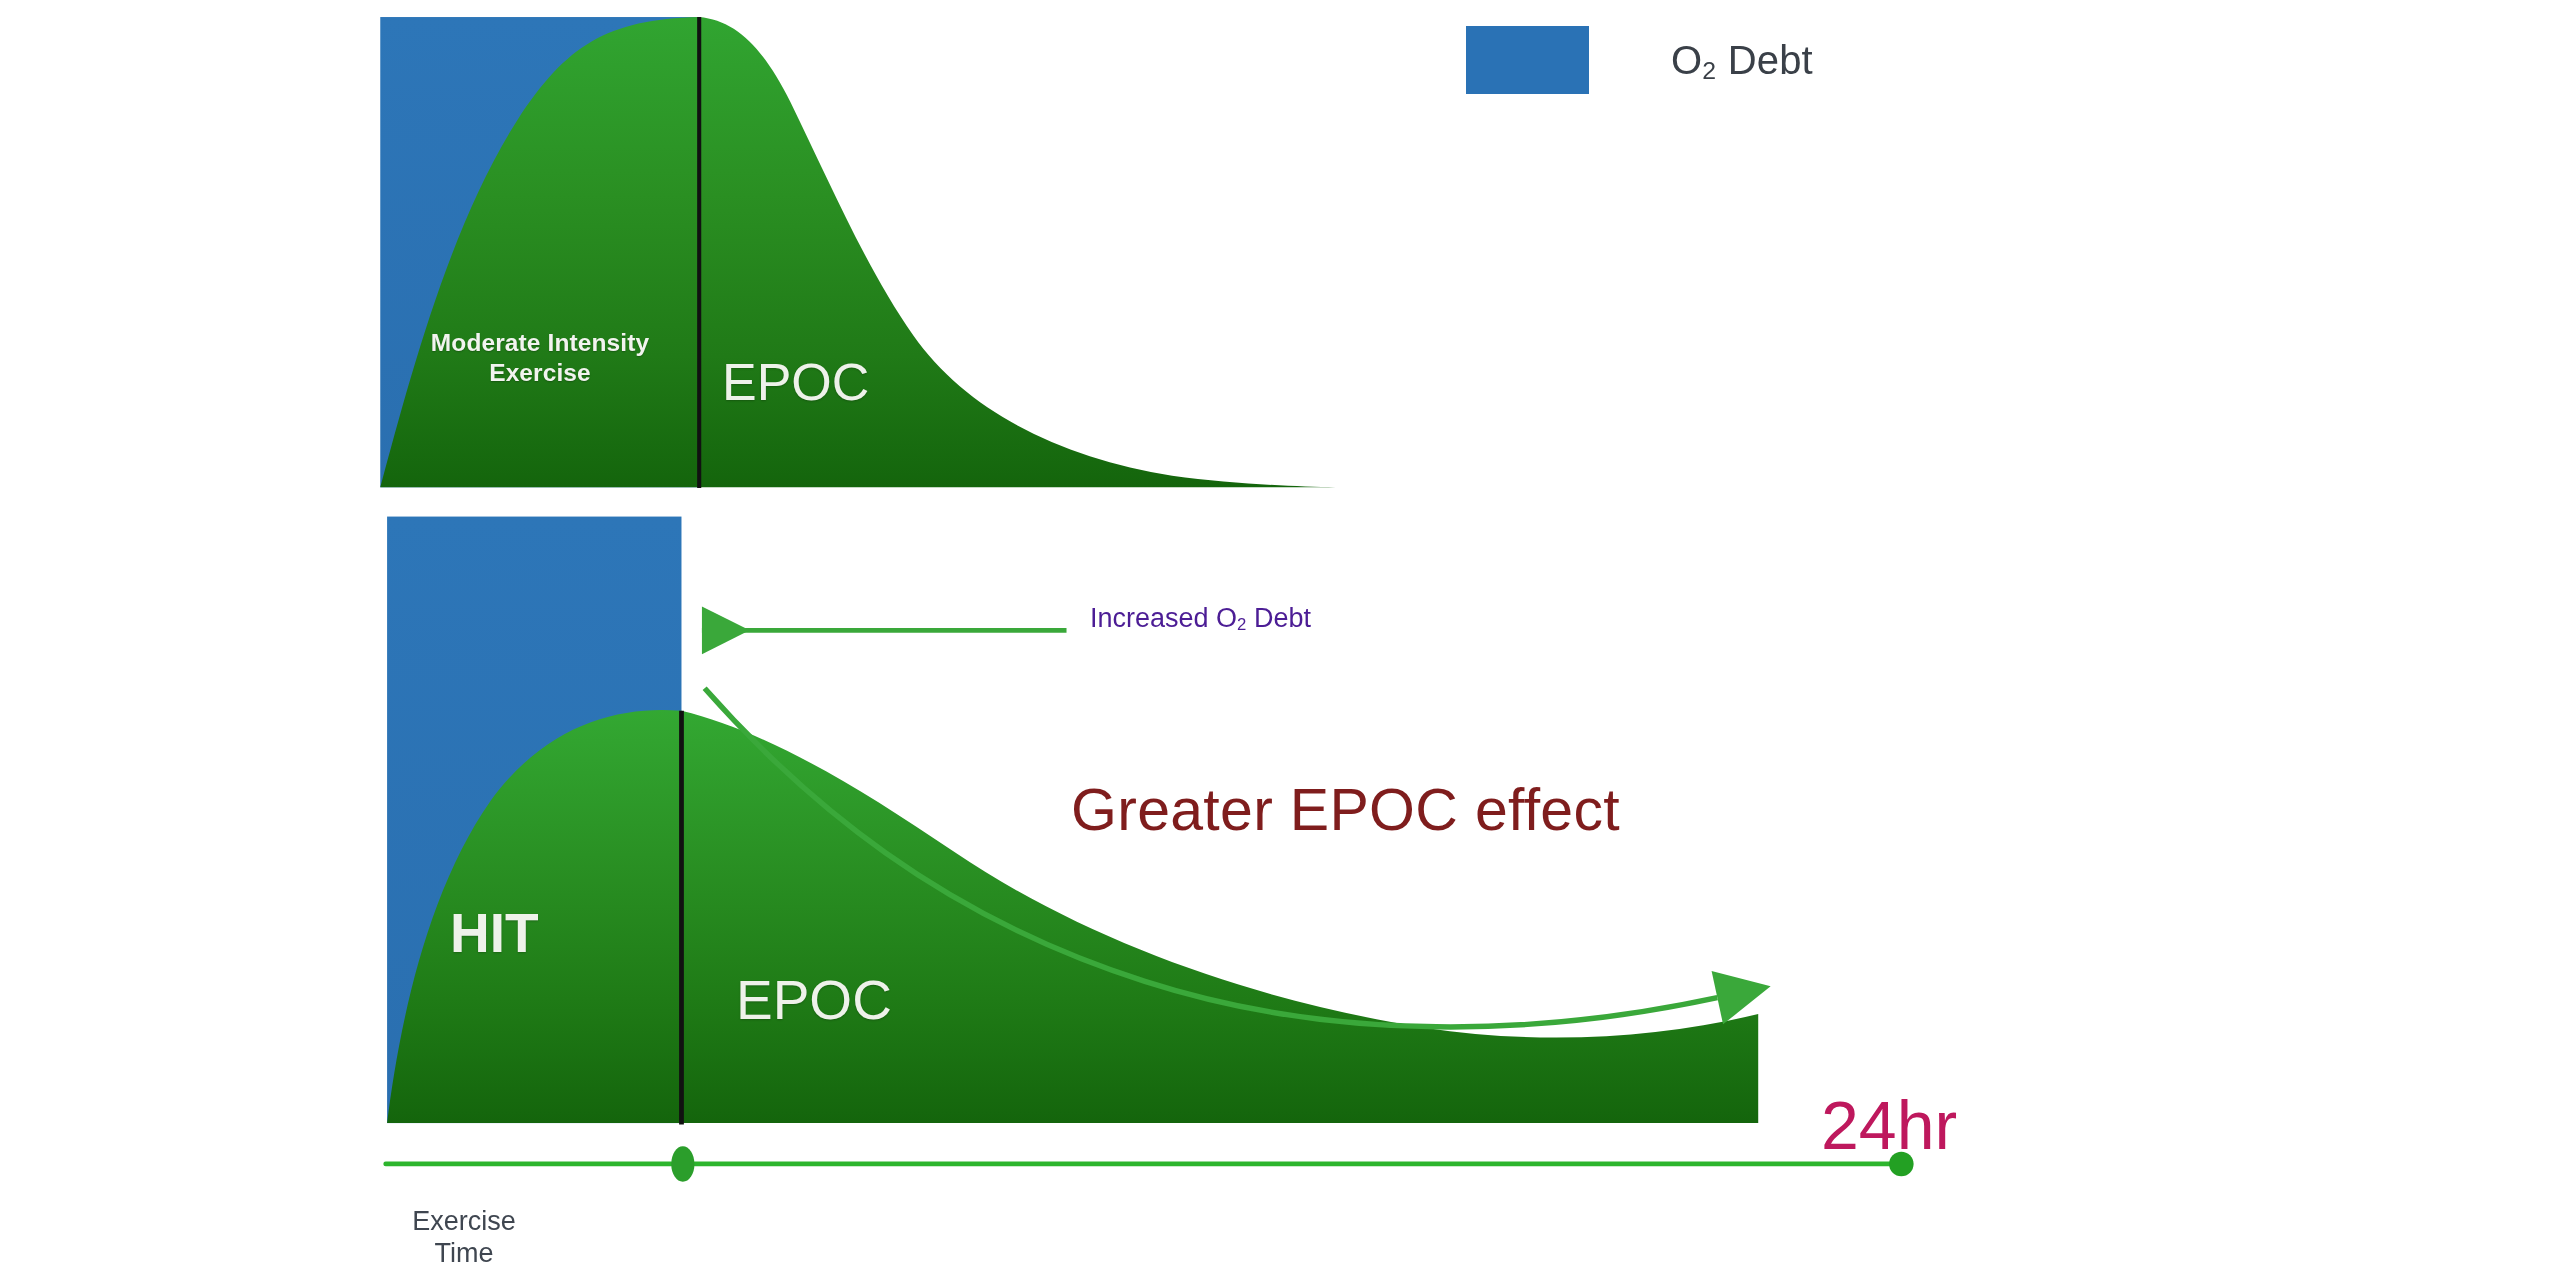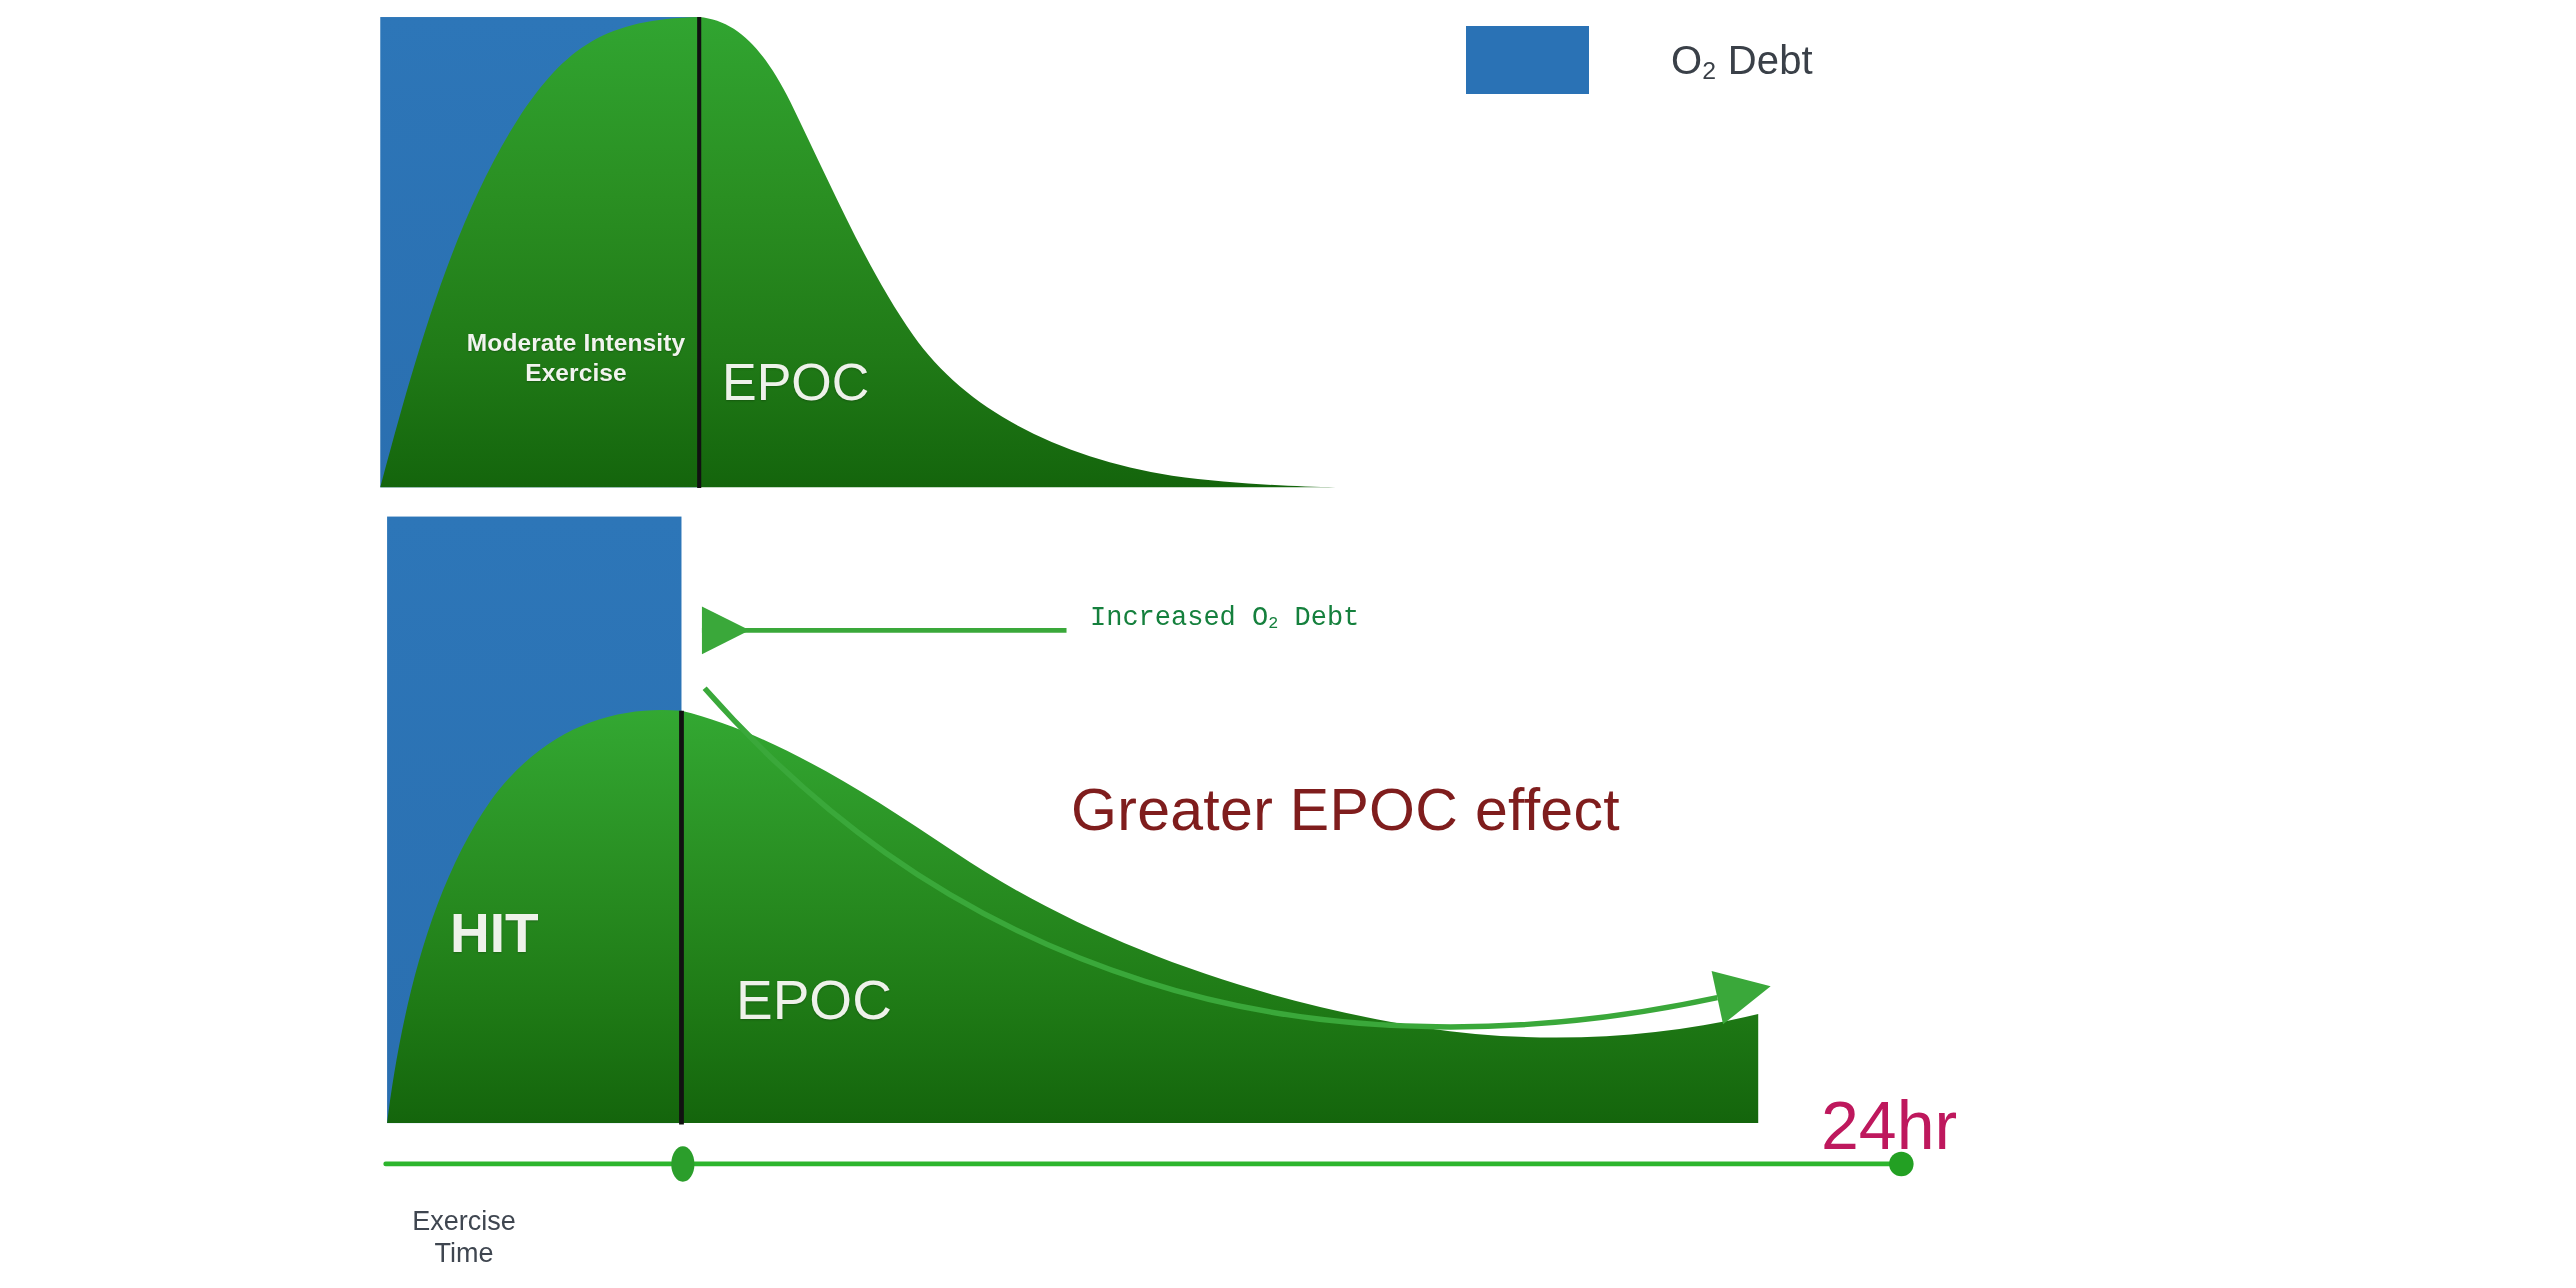--- a/index.html
+++ b/index.html
@@ -18,21 +18,21 @@
   
   .chart-label{
     color:#f2f4ef;
     font-weight:700;
     text-align:center;
     line-height:1.22;
     text-shadow:0 0.7px 1.4px rgba(0,0,0,.25);
   }
   .lbl-moderate{
     left:380px;top:328px;width:320px;
-    font-size:24.5px;letter-spacing:0.1px;padding-left:36px;
+    font-size:24.5px;letter-spacing:0.1px;
   }
   .lbl-epoc-top{
     left:722px;top:352px;
     font-size:52px;font-weight:400;color:#eef2ea;
     text-shadow:0 0.7px 2px rgba(0,0,0,.22);
   }
   .lbl-hit{
     left:450px;top:901px;
     font-size:55px;font-weight:700;color:#eef2ea;
     text-shadow:0 0.7px 2px rgba(0,0,0,.22);
@@ -51,21 +51,21 @@
   .swatch-cons{background:linear-gradient(180deg,#2fa02f 0%,#1f7a18 55%,#146b0b 100%);}
   .legend-text{
     margin-left:82px;
     font-size:40px;color:#3a4048;font-weight:400;letter-spacing:0.2px;
   }
   .legend-text sub{font-size:.62em;vertical-align:baseline;position:relative;top:.2em;}
 
   
   .ann-increased{
     left:1090px;top:603px;
-    font-size:27px;color:#15803d;font-weight:400;font-family:Liberation Mono, monospace;
+    font-size:27px;color:#4c1d95;font-weight:400;
   }
   .ann-increased sub{font-size:.62em;vertical-align:baseline;position:relative;top:.2em;}
   .ann-greater{
     left:1071px;top:776px;
     font-size:59px;color:#7f1d1d;font-weight:400;letter-spacing:0.3px;
   }
   .ann-24hr{
     left:1821px;top:1086px;
     font-size:68px;color:#be185d;font-weight:400;
   }

